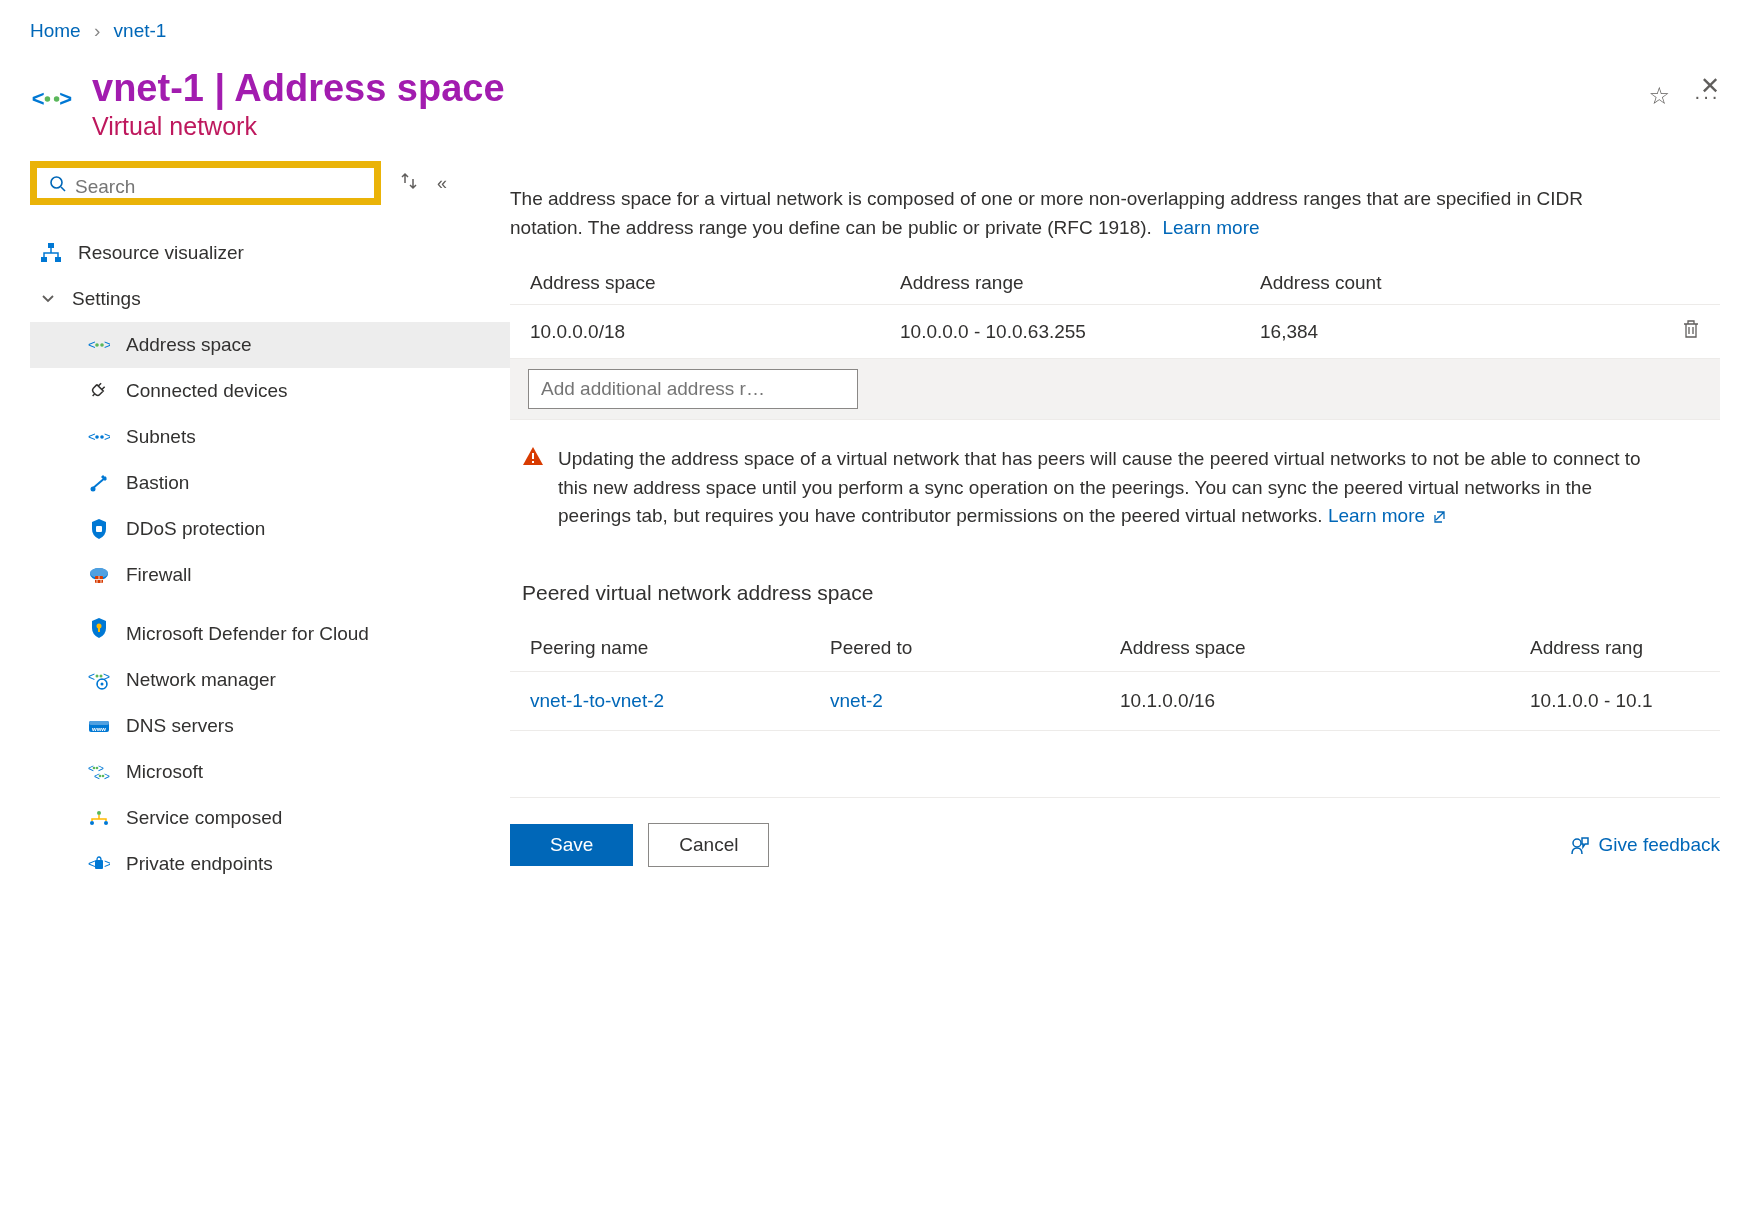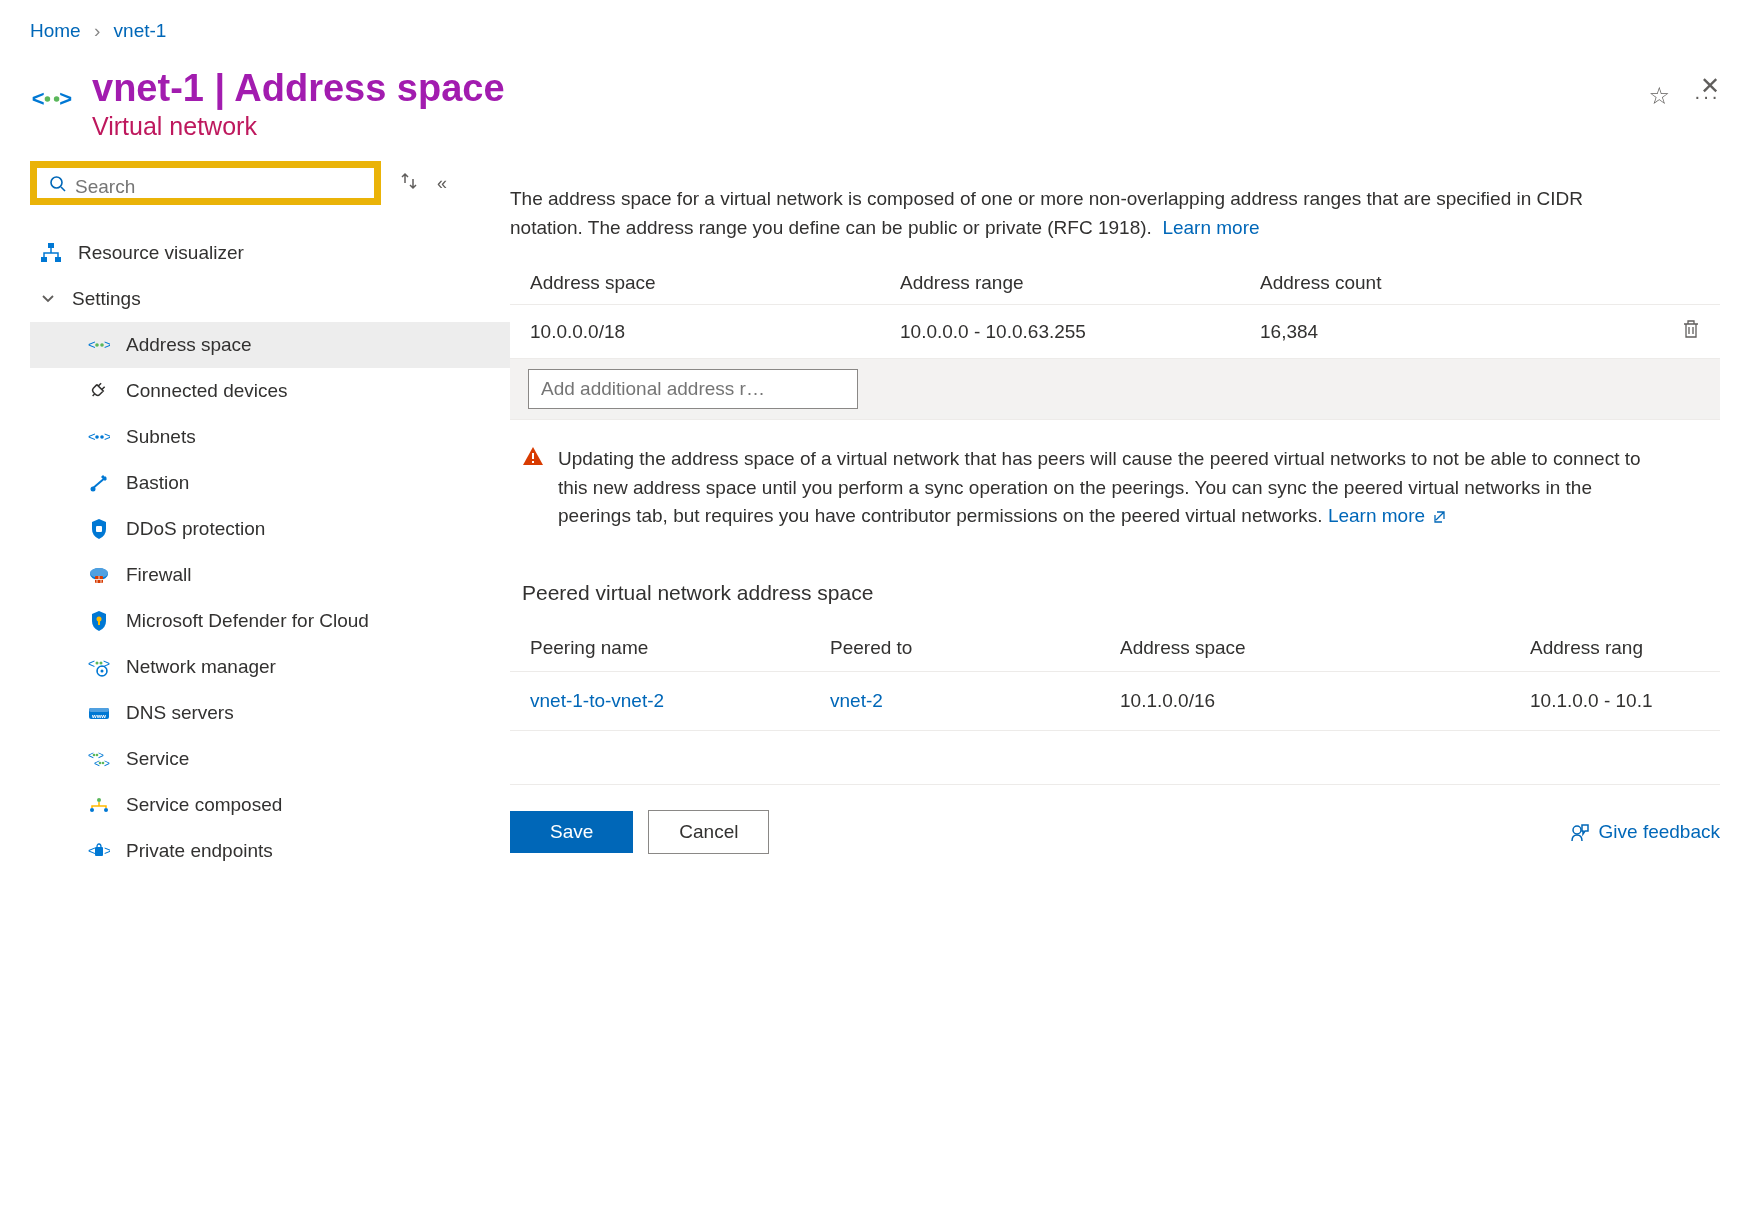--- a/index.html
+++ b/index.html
@@ -206,21 +206,21 @@
         <span>Firewall</span>
       </div>
       <div class="nav-item">
         <span class="nav-icon">
           <svg width="18" height="22" viewBox="0 0 18 22">
               <path d="M9 1 L16 4 L16 11 Q16 18 9 21 Q2 18 2 11 L2 4 Z" fill="#0078d4"></path>
               <circle cx="9" cy="9" r="2.5" fill="#ffb900"></circle>
               <rect x="8" y="11" width="2" height="4" fill="#ffb900"></rect>
             </svg>
         </span>
-        <span style="max-width:260px;">Microsoft Defender for Cloud</span>
+        <span style="max-width:260px;margin-top:13px;">Microsoft Defender for Cloud</span>
       </div>
       <div class="nav-item">
         <span class="nav-icon">
           <svg width="22" height="20" viewBox="0 0 22 20">
               <text x="0" y="11" font-size="12" fill="#0078d4">&lt;</text>
               <circle cx="9" cy="6" r="1.5" fill="#5bb75b"></circle>
               <circle cx="13" cy="6" r="1.5" fill="#5bb75b"></circle>
               <text x="15" y="11" font-size="12" fill="#0078d4">&gt;</text>
               <circle cx="14" cy="14" r="5" fill="none" stroke="#0078d4" stroke-width="1.5"></circle>
               <circle cx="14" cy="14" r="1.5" fill="#0078d4"></circle>
@@ -245,21 +245,21 @@
               <text x="0" y="9" font-size="10" fill="#0078d4">&lt;</text>
               <circle cx="6" cy="5" r="1.3" fill="#5bb75b"></circle>
               <circle cx="9" cy="5" r="1.3" fill="#5bb75b"></circle>
               <text x="10" y="9" font-size="10" fill="#0078d4">&gt;</text>
               <text x="6" y="17" font-size="10" fill="#0078d4">&lt;</text>
               <circle cx="12" cy="13" r="1.3" fill="#5bb75b"></circle>
               <circle cx="15" cy="13" r="1.3" fill="#5bb75b"></circle>
               <text x="16" y="17" font-size="10" fill="#0078d4">&gt;</text>
             </svg>
         </span>
-        <span>Service</span>
+        <span>Microsoft</span>
       </div>
       <div class="nav-item">
         <span class="nav-icon">
           <svg width="22" height="20" viewBox="0 0 22 20">
               <circle cx="11" cy="5" r="2" fill="#5bb75b"></circle>
               <circle cx="4" cy="15" r="2" fill="#0078d4"></circle>
               <circle cx="18" cy="15" r="2" fill="#0078d4"></circle>
               <path d="M11 7 L11 11 M4 13 L4 11 L18 11 L18 13" stroke="#ffb900" stroke-width="1.5" fill="none"></path>
             </svg>
         </span>

